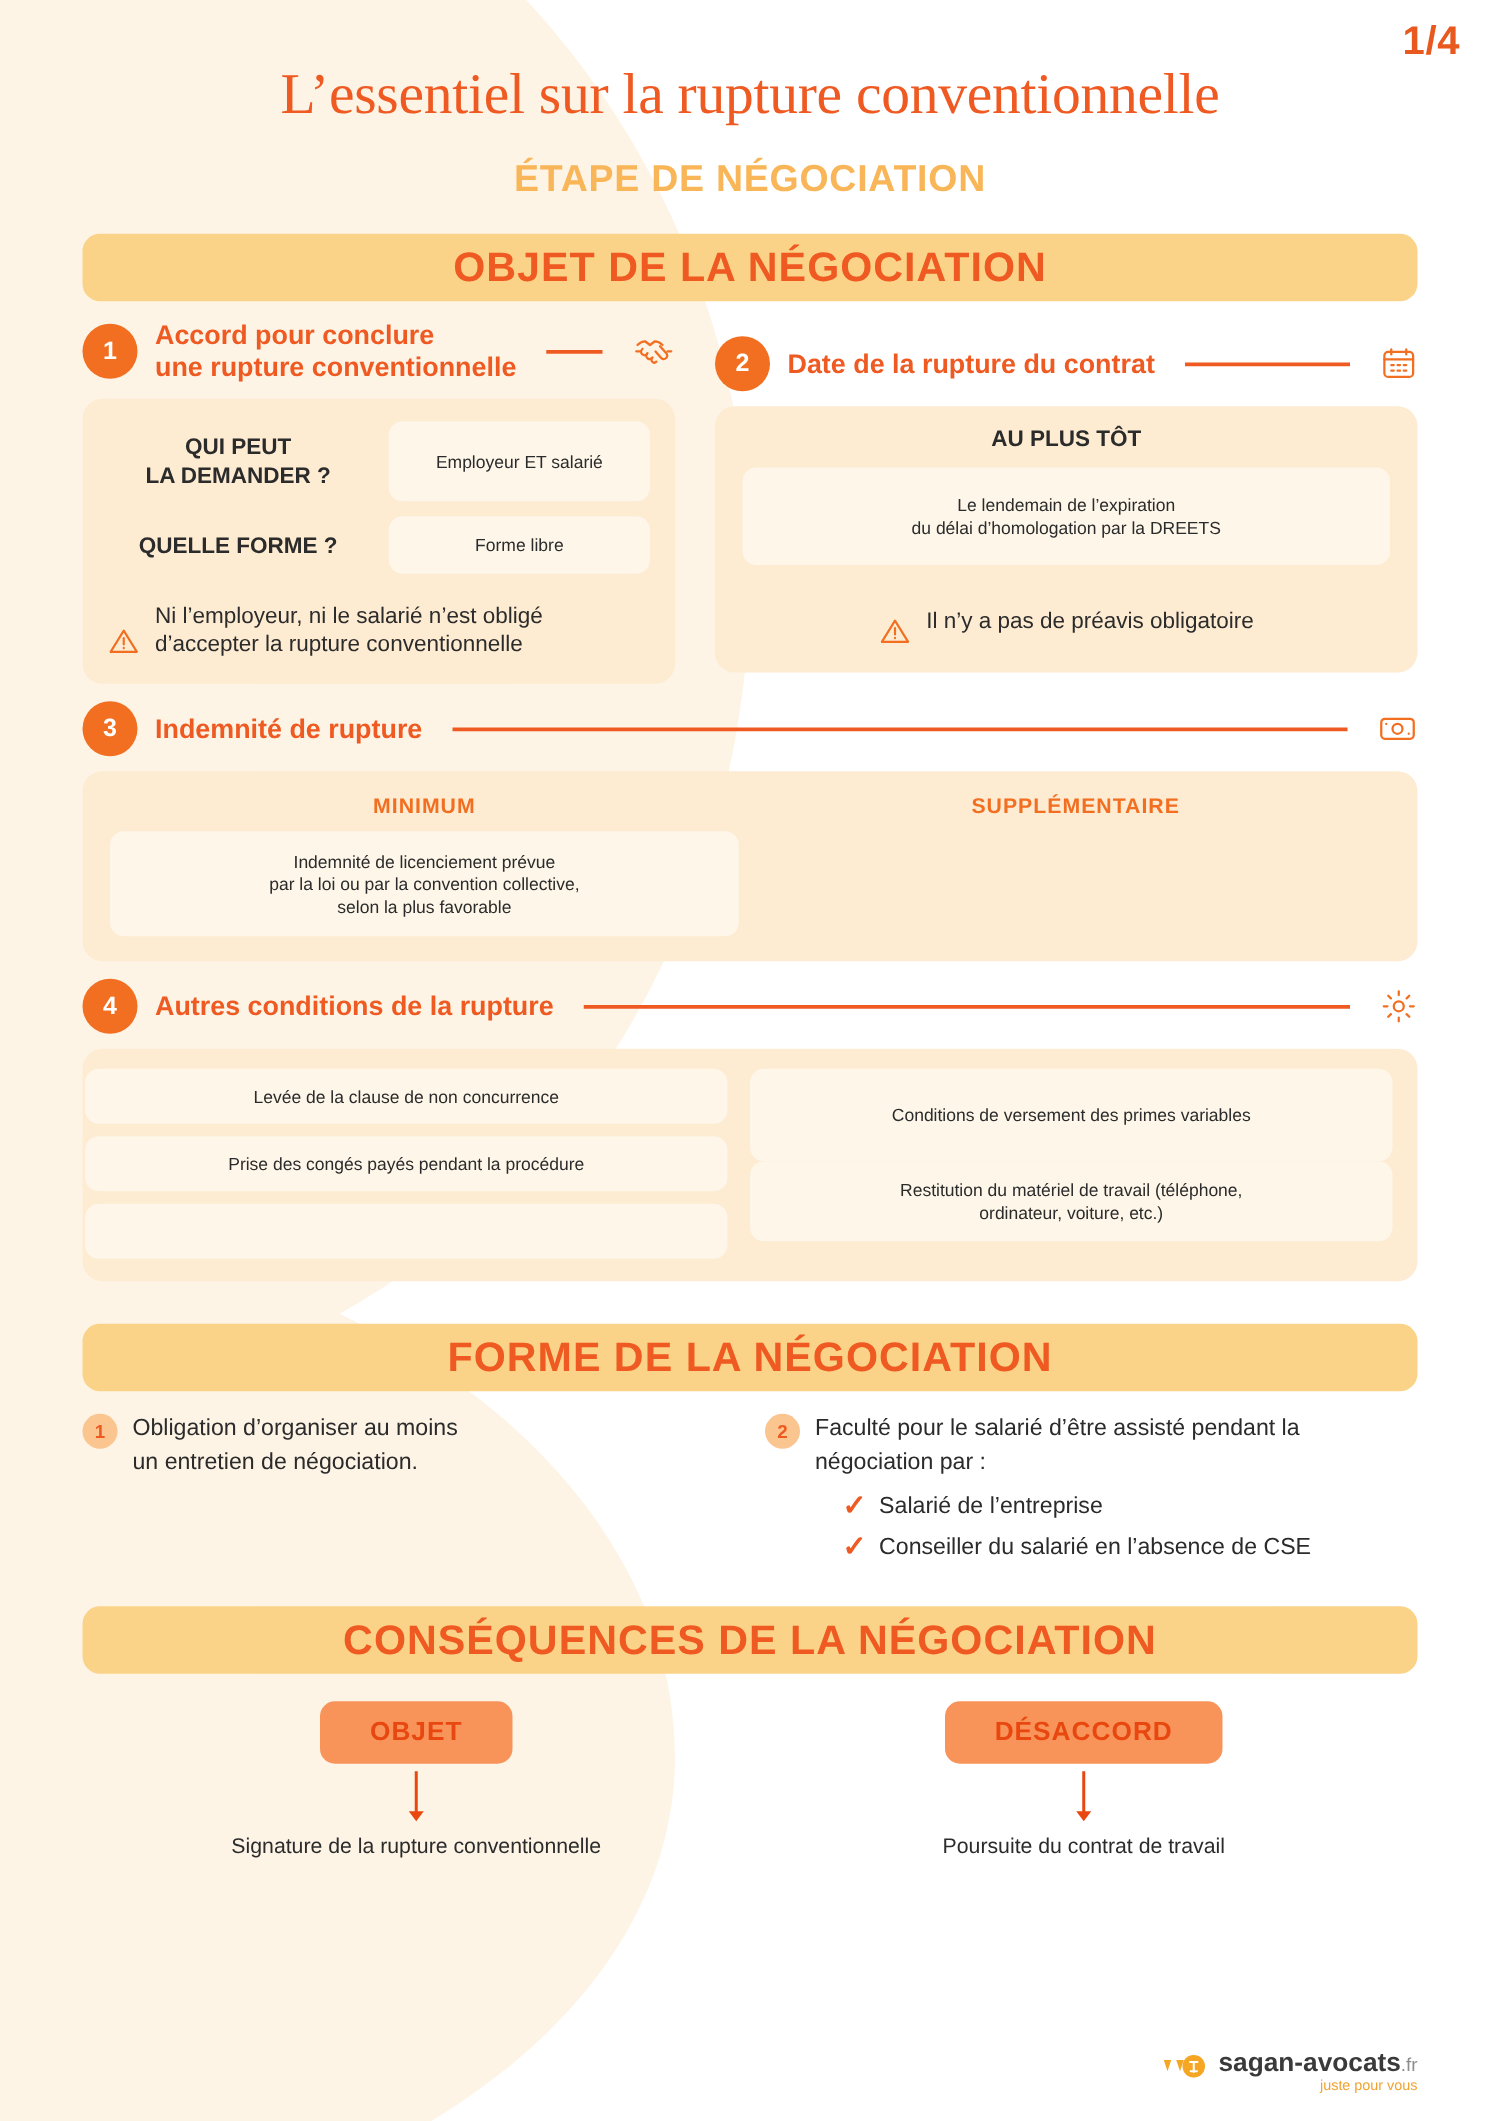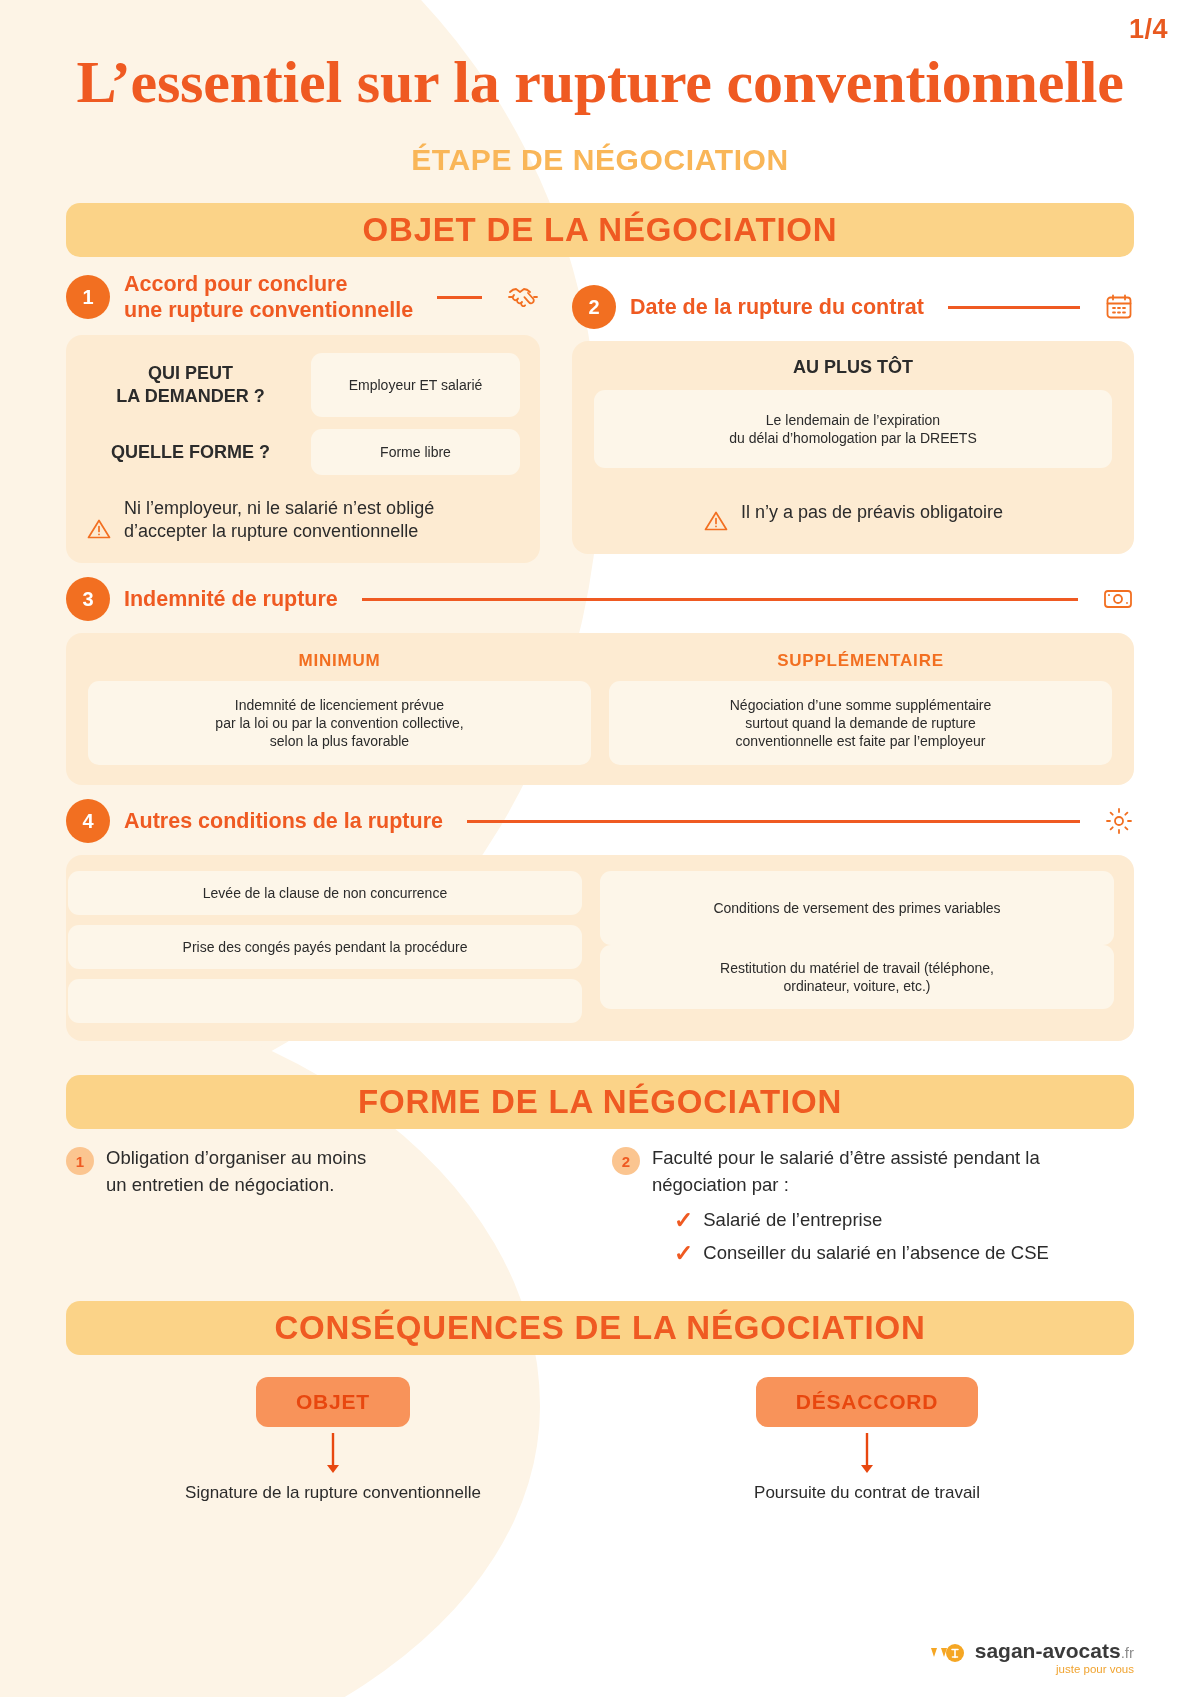--- a/index.html
+++ b/index.html
@@ -43,33 +43,33 @@
     position: relative;
     z-index: 2;
   }
 
   
   .page-num {
     position: absolute;
     right: 32px;
     top: 14px;
     color: #e8591f;
-    font-size: 27px;
+    font-size: 32px;
     font-weight: 700;
     letter-spacing: .5px;
     z-index: 5;
   }
 
   h1.title {
     margin: 0;
     padding-top: 48px;
     text-align: center;
     font-family: "Liberation Serif", serif;
-    font-weight: 700;
-    font-size: 60px;
+    font-weight: 400;
+    font-size: 46px;
     color: #ef5a22;
     letter-spacing: -0.2px;
   }
   h2.subtitle {
     margin: 26px 0 0 0;
     text-align: center;
     font-size: 30px;
     font-weight: 700;
     color: #f9b658;
     letter-spacing: .6px;
@@ -398,23 +398,20 @@
       <div class="panel" style="margin-top:12px;padding:18px 22px 20px 22px">
         <div class="two-col">
           <div>
             <div class="colhead">MINIMUM</div>
             <div class="chip" style="height:84px;white-space:pre-line">Indemnité de licenciement prévue
 par la loi ou par la convention collective,
 selon la plus favorable</div>
           </div>
           <div>
             <div class="colhead">SUPPLÉMENTAIRE</div>
-            <div class="chip" style="height:84px;white-space:pre-line">Négociation d’une somme supplémentaire
-surtout quand la demande de rupture
-conventionnelle est faite par l’employeur</div>
           </div>
         </div>
       </div>
     </div>
 
     <div class="sec-block">
       <div class="sec-head">
         <div class="badge">4</div>
         <div class="sec-title">Autres conditions de la rupture</div>
         <div class="rule"></div>

